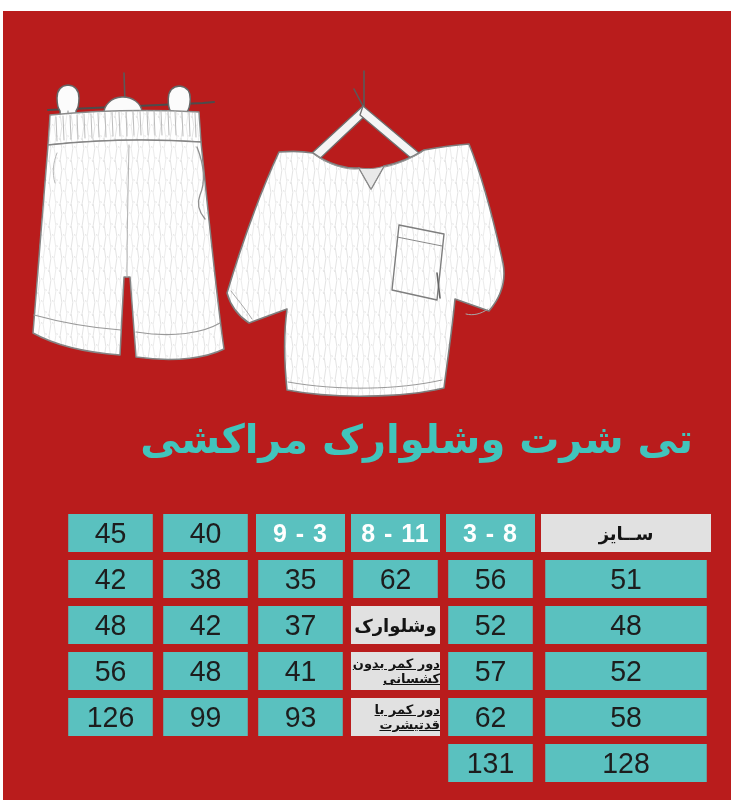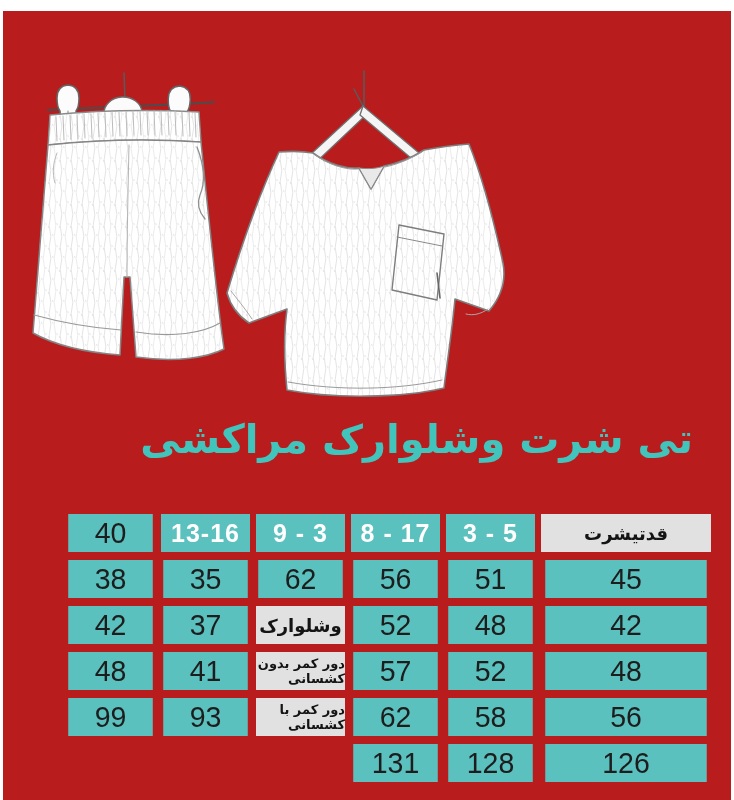--- a/index.html
+++ b/index.html
@@ -20,21 +20,21 @@
     position:absolute;top:503px;left:63px;
     display:grid;direction:rtl;
     grid-template-columns:170px 89px 89px 89px 89px 89px;
     grid-auto-rows:38px;column-gap:6px;row-gap:8px;
   }
   .cell{display:flex;align-items:center;justify-content:center;}
   .lbl{
     background:#e1e1e1;color:#141414;direction:rtl;
     font-family:"DejaVu Sans",sans-serif;font-weight:bold;font-size:18px;
   }
-  .lbl.small{font-size:13px;}
+  .lbl.small{font-size:13px;text-decoration:underline;}
   .th{
     background:#5ac1bf;color:#ffffff;
     font-family:"Liberation Sans",sans-serif;font-weight:bold;font-size:25px;
     letter-spacing:1px;direction:ltr;
   }
   .td{
     background:#5ac1bf;color:#1d1d1d;
     font-family:"Liberation Sans",sans-serif;font-weight:400;font-size:30px;
     direction:ltr;transform:scaleX(0.95);
   }
@@ -100,25 +100,24 @@
       <path d="M285,371 C335,380 395,379 439,369" stroke="#9a9a9a" stroke-width="1" fill="none"></path>
       <path d="M249,308 C241,296 234,288 228,280" stroke="#a8a8a8" stroke-width="1" fill="none"></path>
       <path d="M485,298 C478,303 470,305 463,303" stroke="#a8a8a8" stroke-width="1" fill="none"></path>
     </g>
   </svg>
 
   <div class="title">تی شرت وشلوارک مراکشی</div>
 
   <div class="size-table">
 
-    <div class="cell lbl">قدتیشرت</div>
-    <div class="cell th">3 - 5</div>
-    <div class="cell th">8 - 17</div>
+    <div class="cell lbl">ســایز</div>
+    <div class="cell th">3 - 8</div>
+    <div class="cell th">8 - 11</div>
     <div class="cell th">9 - 3</div>
-    <div class="cell th">13-16</div>
 
     <div class="cell td">40</div>
     <div class="cell td">45</div>
     <div class="cell td">51</div>
     <div class="cell td">56</div>
     <div class="cell td">62</div>
 
     <div class="cell td">35</div>
     <div class="cell td">38</div>
     <div class="cell td">42</div>
@@ -132,21 +131,21 @@
     <div class="cell td">52</div>
     <div class="cell td">57</div>
 
     <div class="cell lbl small">دور کمر بدون کشسانی</div>
     <div class="cell td">41</div>
     <div class="cell td">48</div>
     <div class="cell td">56</div>
     <div class="cell td">58</div>
     <div class="cell td">62</div>
 
-    <div class="cell lbl small">دور کمر با کشسانی</div>
+    <div class="cell lbl small">دور کمر با قدتیشرت</div>
     <div class="cell td">93</div>
     <div class="cell td">99</div>
     <div class="cell td">126</div>
     <div class="cell td">128</div>
     <div class="cell td">131</div>
 
   </div>
 </div>
 
 </body></html>

